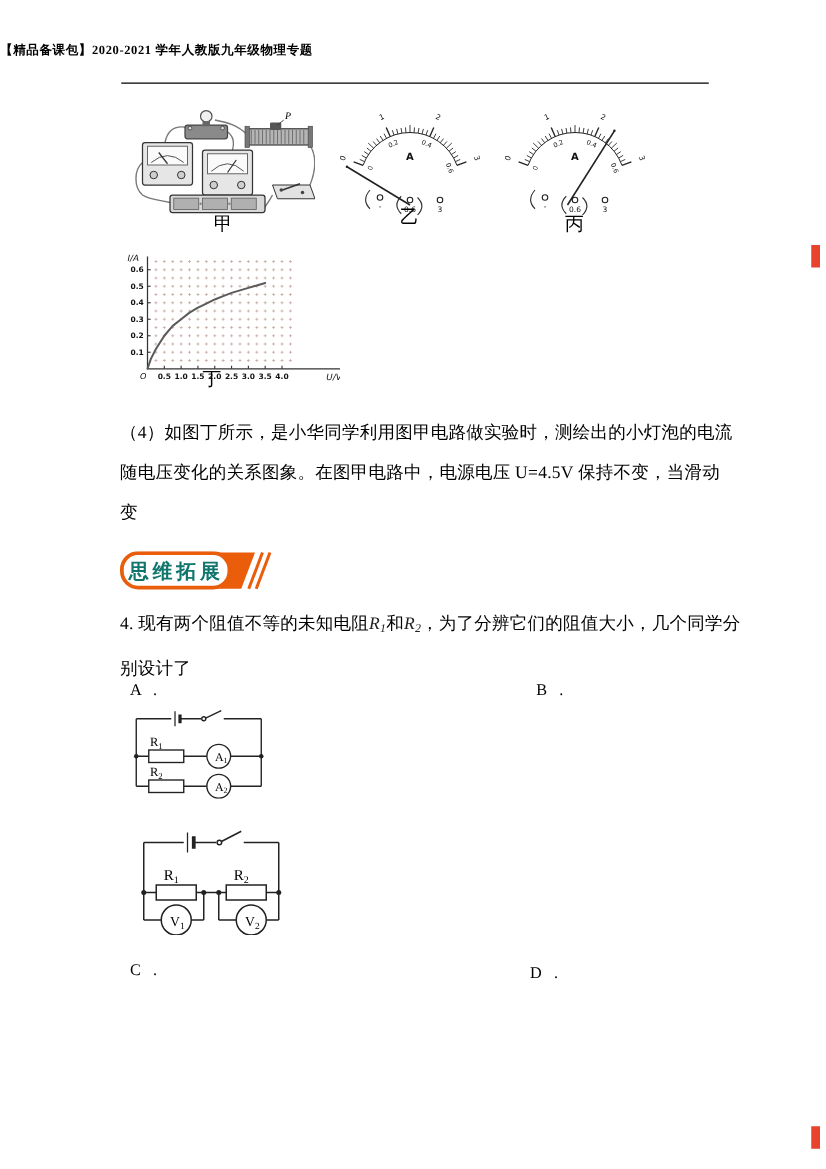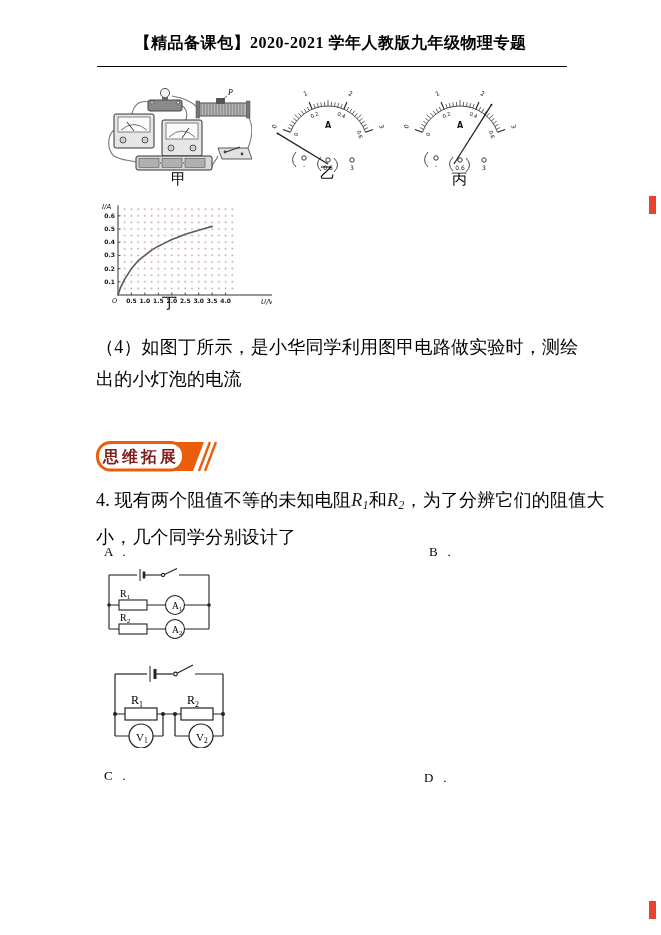--- a/index.html
+++ b/index.html
@@ -1,26 +1,26 @@
 <!DOCTYPE html>
 <html><head>
 <meta charset="utf-8">
 <style>
   *{margin:0;padding:0;box-sizing:border-box}
   html,body{background:#fff}
   body{font-family:"Liberation Serif","DejaVu Serif",serif;color:#000}
   .page{position:relative;width:661px;height:935px;background:#fff;overflow:hidden}
   .abs{position:absolute}
-  .hdr{text-align:center;font-weight:bold;font-size:16px;letter-spacing:.5px}
-  .qtext{font-size:18px;line-height:32px;letter-spacing:.2px}
+  .hdr{font-weight:bold;font-size:10px;letter-spacing:.5px}
+  .qtext{font-size:14px;line-height:32px;letter-spacing:.2px}
   .figlabel{font-size:15px;text-align:center;letter-spacing:1px}
   .opt{font-size:13px;white-space:pre}
   .sub{font-size:68%;vertical-align:-0.28em}
   .mvar{font-style:italic;color:#222}
-  .bannertxt{font-family:"Liberation Sans","DejaVu Sans",sans-serif;font-weight:bold;font-size:16px;letter-spacing:3px;color:#7f1d1d}
+  .bannertxt{font-family:"Liberation Sans","DejaVu Sans",sans-serif;font-weight:bold;font-size:16px;letter-spacing:3px;color:#0f766e}
   svg text{font-family:"DejaVu Sans","Liberation Sans",sans-serif}
   svg .sertxt{font-family:"Liberation Serif","DejaVu Serif",serif}
 </style>
 </head>
 <body>
 
 <div class="page">
 
   <div class="abs hdr" style="left:0;right:0;top:33px">【精品备课包】2020-2021 学年人教版九年级物理专题</div>
   <div class="abs" style="left:97px;top:66px;width:470px;border-top:1.4px solid #000"></div>
@@ -434,20 +434,21 @@
       <text x="15" y="17.799999999999997" font-size="6" font-weight="bold" text-anchor="end" fill="#111">0.6</text>
       <path d="M18,95 L20.69,87.08 L24.725,79.16 L31.45,68.6 L38.175,60.68 L44.9,55.4 L51.625,50.12 L58.349999999999994,46.160000000000004 L65.07499999999999,42.86 L71.8,39.56 L78.525,36.92 L85.25,34.279999999999994 L91.975,32.300000000000004 L98.69999999999999,30.320000000000007 L105.425,28.340000000000003 L112.14999999999999,26.36" fill="none" stroke="#5a5a5a" stroke-width="1.6" stroke-linejoin="round" stroke-linecap="round"></path>
       <text x="2" y="9" font-size="7" font-style="italic" fill="#111">I/A</text>
       <text x="161.05" y="104" font-size="7" font-style="italic" fill="#111">U/V</text>
       <text x="12" y="103" font-size="6.5" font-style="italic" fill="#111">O</text>
     </svg>
   <div class="abs figlabel" style="left:100px;top:294px;width:140px">丁</div>
 
   <div class="abs qtext" style="left:96px;top:331px;width:492px">
     <div>（4）如图丁所示，是小华同学利用图甲电路做实验时，测绘出的小灯泡的电流</div>
+    <div>随电压变化的关系图象。在图甲电路中，电源电压 U=4.5V 保持不变，当滑动变</div>
   </div>
 
   <svg class="abs" style="left:96px;top:441px" width="134" height="31" viewBox="0 0 134 31">
     <polygon points="60,1 108,1 97,30 49,30" fill="#e95d0b"></polygon>
     <line x1="114" y1="1" x2="103" y2="30" stroke-width="2.4" stroke="#e95d0b"></line>
     <line x1="120" y1="1" x2="109" y2="30" stroke-width="2.4" stroke="#e95d0b"></line>
     <rect x="1.5" y="1.5" width="86" height="27.5" rx="13" fill="#fff" stroke-width="3" stroke="#e95d0b"></rect>
   </svg>
   <div class="abs bannertxt" style="left:97px;top:447px;width:88px;text-align:center">思维拓展</div>
 

